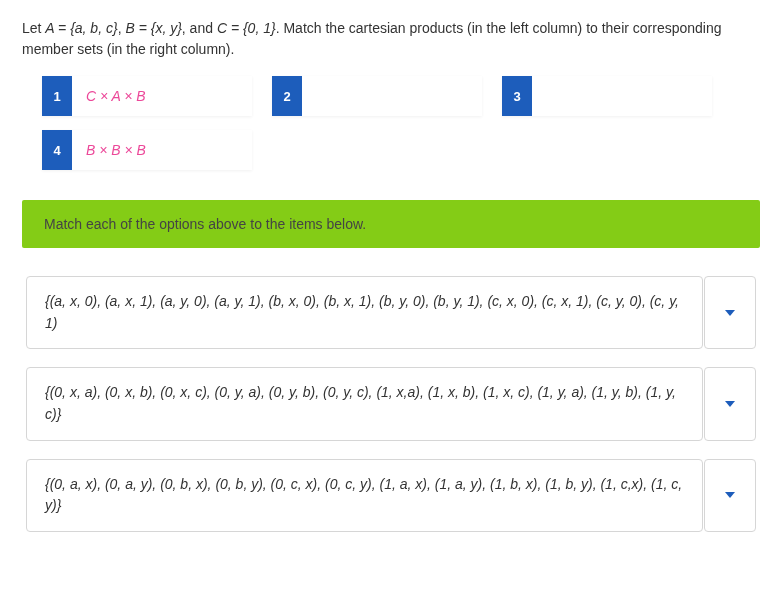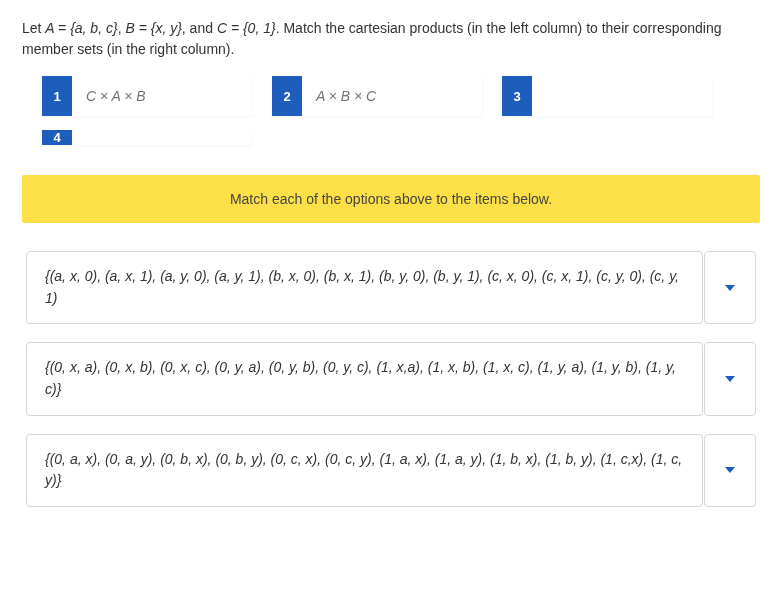--- a/index.html
+++ b/index.html
@@ -35,29 +35,28 @@
     display: flex;
     align-items: center;
     justify-content: center;
     font-weight: bold;
     font-size: 13px;
   }
   .option .label {
     flex: 1;
     padding: 12px 14px;
     font-style: italic;
-    color: #737373;
+    color: #ec4899;
   }
   .instruction {
-    background: #fde047;
+    background: #84cc16;
     padding: 16px 22px;
     margin: 0 0 28px 0;
     color: #444;
     border-radius: 2px;
-    text-align: center;
   }
   .answers { padding: 0 4px; }
   .answer-row {
     display: flex;
     gap: 1px;
     margin-bottom: 18px;
   }
   .answer-text {
     flex: 1;
     border: 1px solid #d6d6d6;
@@ -92,27 +91,27 @@
   <span>Let </span><span class="italic">A = {a, b, c}</span><span>, </span><span class="italic">B = {x, y}</span><span>, and </span><span class="italic">C = {0, 1}</span><span>. Match the cartesian products (in the left column) to their corresponding member sets (in the right column).</span>
 </div>
 
 <div class="options-grid">
   <div class="option">
     <div class="num">1</div>
     <div class="label">C × A × B</div>
   </div>
   <div class="option">
     <div class="num">2</div>
-    <div class="label">A × B × C</div>
   </div>
   <div class="option">
     <div class="num">3</div>
   </div>
   <div class="option">
     <div class="num">4</div>
+    <div class="label">B × B × B</div>
   </div>
 </div>
 
 <div class="instruction">Match each of the options above to the items below.</div>
 
 <div class="answers">
 
   <div class="answer-row">
     <div class="answer-text">{(a, x, 0), (a, x, 1), (a, y, 0), (a, y, 1), (b, x, 0), (b, x, 1), (b, y, 0), (b, y, 1), (c, x, 0), (c, x, 1), (c, y, 0), (c, y, 1)</div>
     <div class="answer-select">

